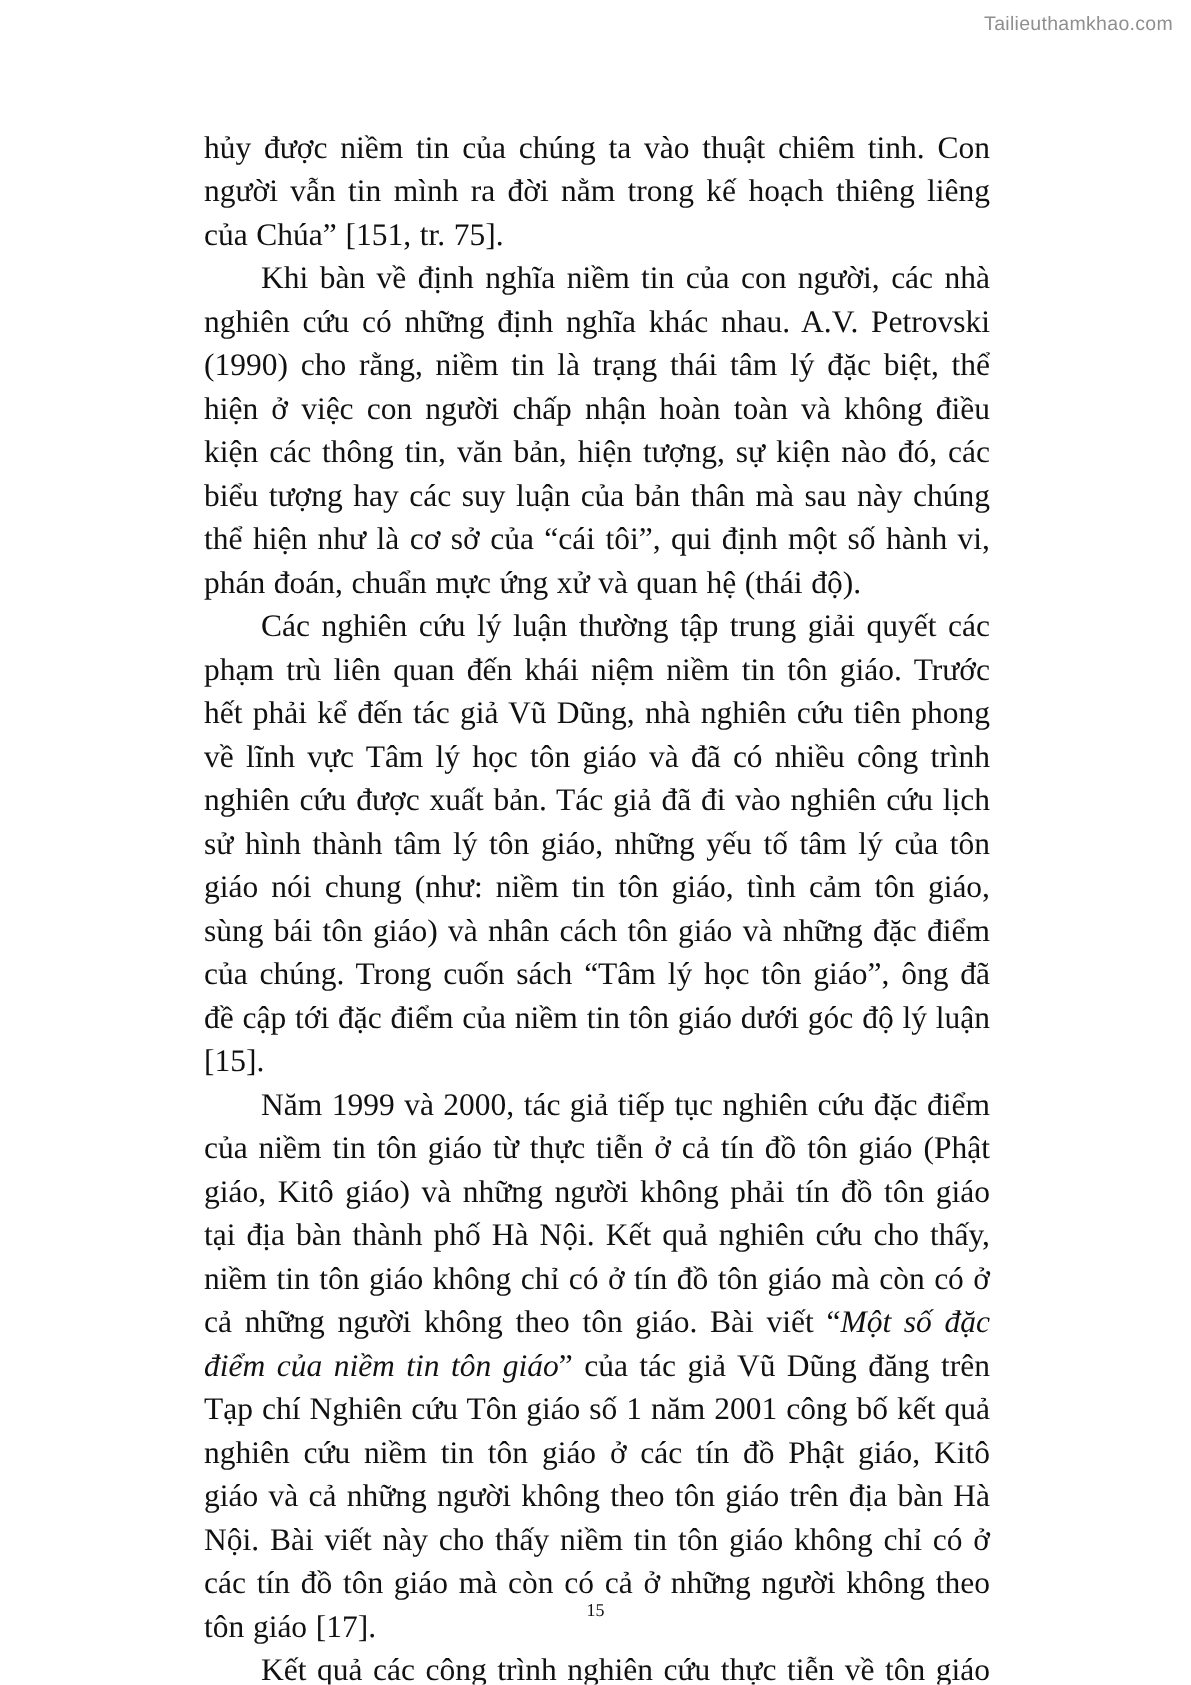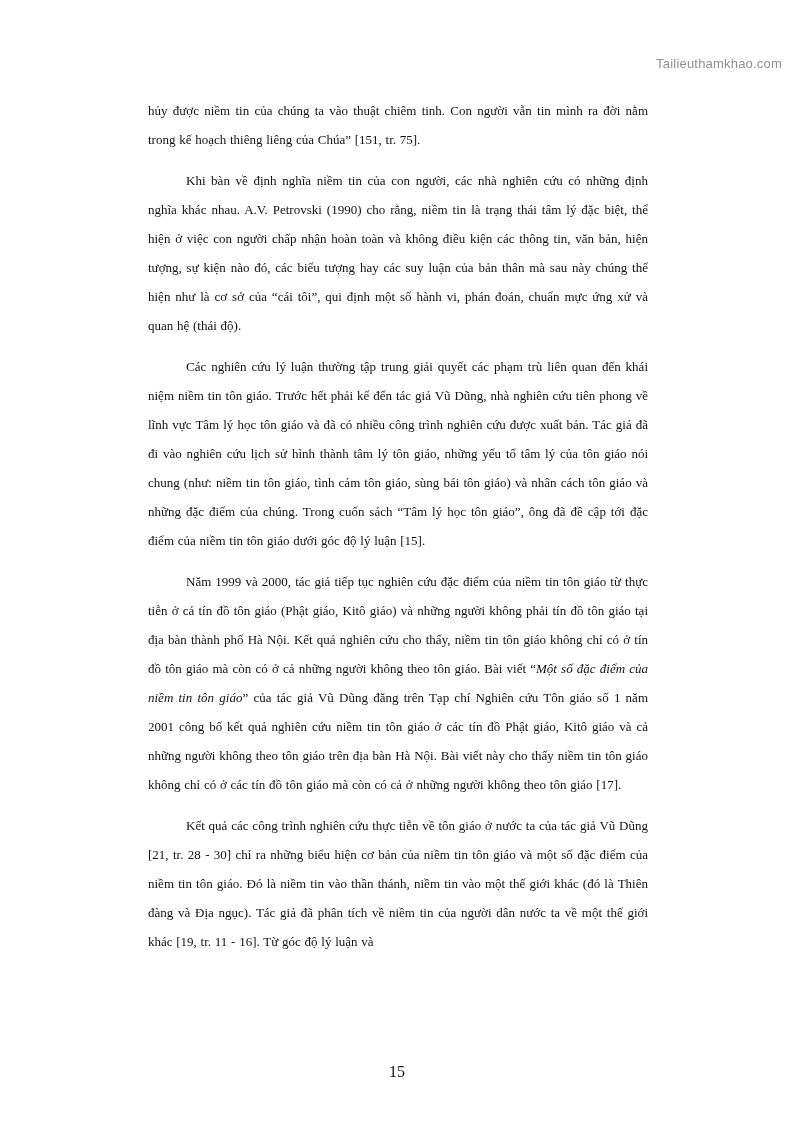--- a/index.html
+++ b/index.html
@@ -16,51 +16,50 @@
     color: #111111;
   }
   .watermark {
     position: absolute;
     top: 8px;
     right: 12px;
     font-family: "Liberation Sans", sans-serif;
     font-size: 13px;
     color: #8f8f8f;
     letter-spacing: 0.2px;
-    margin-top: 48px;
   }
   .page-body {
     position: absolute;
     left: 136px;
     top: 84px;
     width: 524px;
   }
   .page-body p {
-    margin: 12px;
-    font-size: 13px;
+    margin: 0;
+    font-size: 21px;
     line-height: 29px;
     text-align: justify;
     text-indent: 38px;
     word-spacing: 0.5px;
   }
   .page-body p.no-indent {
     text-indent: 0;
   }
   .page-body p.heading {
     text-indent: 0;
     font-weight: bold;
     font-style: italic;
   }
   .page-number {
     position: absolute;
     left: 0;
     right: 0;
     bottom: 42px;
     text-align: center;
-    font-size: 16px;
+    font-size: 12px;
     color: #111111;
   }
 </style>
 </head>
 <body>
 
 <div class="watermark">Tailieuthamkhao.com</div>
 
 <div class="page-body">
 

